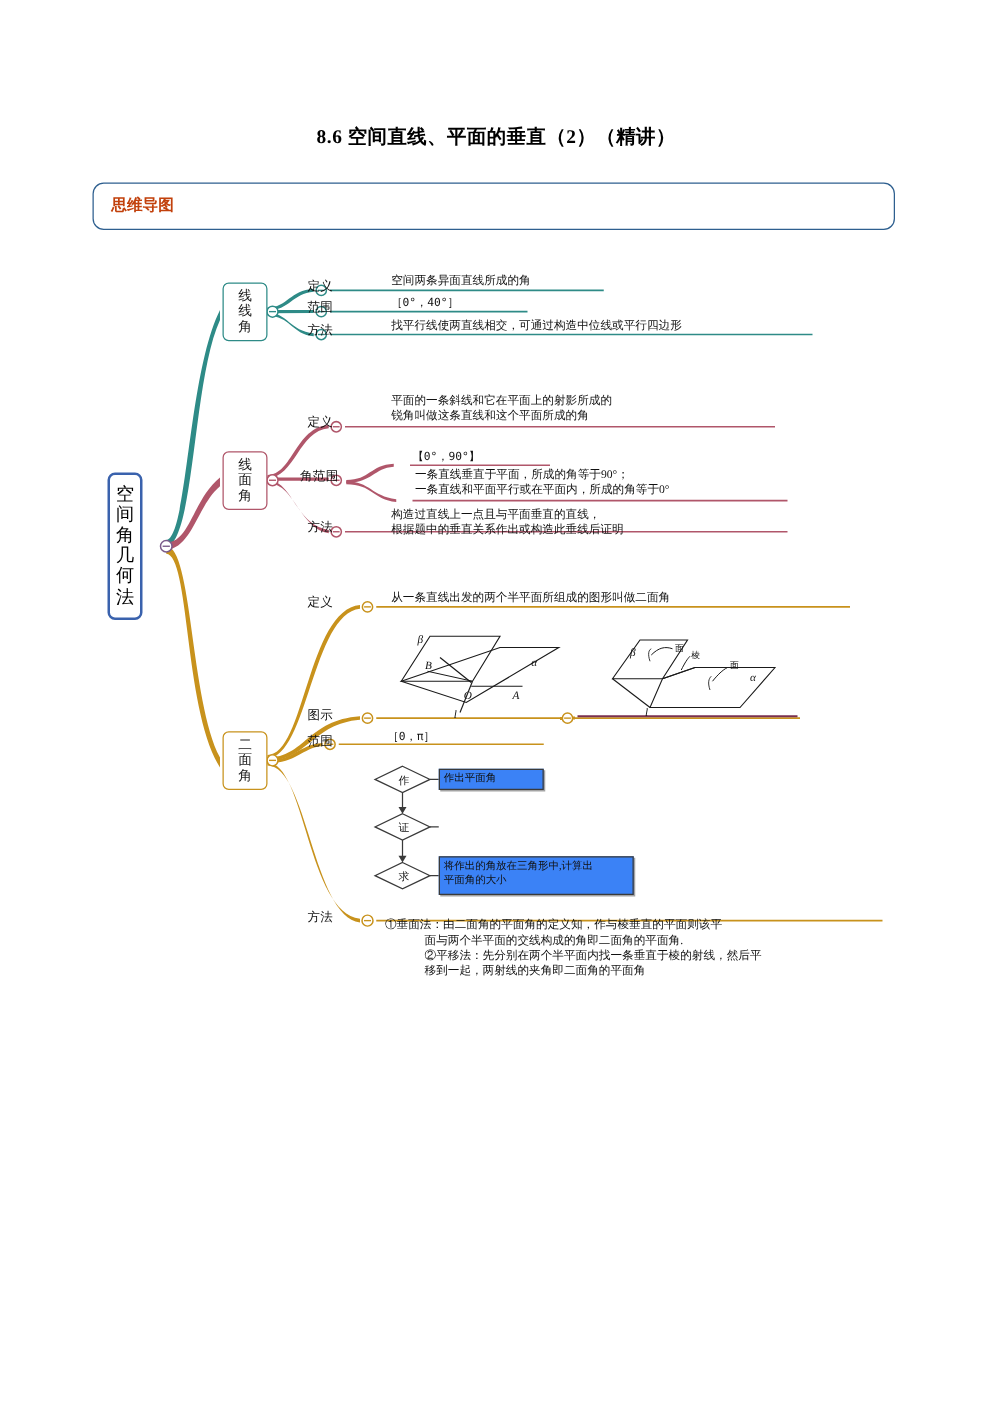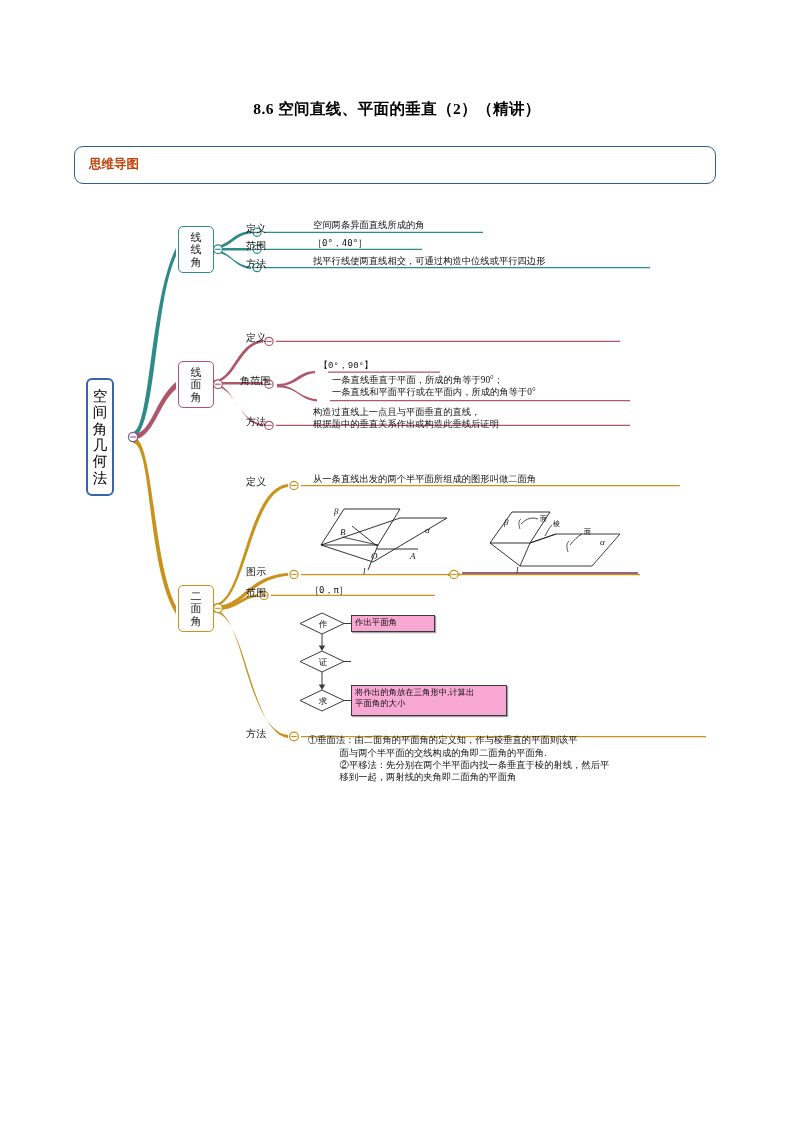--- a/index.html
+++ b/index.html
@@ -109,21 +109,21 @@
   }
   .hang {
     display: block;
     padding-left: 3.4em;
     text-indent: -3.4em;
   }
   .fc-box {
     position: absolute;
     box-sizing: border-box;
     border: 1px solid #3a3a3a;
-    background: #f9a8d4;
+    background: #3b82f6;
     font-size: 8.4px;
     line-height: 1.25;
     color: #111;
     padding: 2px 3px;
     box-shadow: 1.2px 1.2px 0 rgba(90,90,90,0.55);
     white-space: pre-line;
   }
   .fc-diamond-label {
     position: absolute;
     font-size: 8.6px;
@@ -361,23 +361,25 @@
   <div class="lbl" style="left:246px; top:222px;">定义</div>
   <div class="content" style="left:313px; top:219px;">空间两条异面直线所成的角</div>
 
   <div class="lbl" style="left:246px; top:239px;">范围</div>
   <div class="content mono" style="left:313px; top:238px;">［0°，40°］</div>
 
   <div class="lbl" style="left:246px; top:257px;">方法</div>
   <div class="content" style="left:313px; top:255px;">找平行线使两直线相交，可通过构造中位线或平行四边形</div>
 
   <div class="lbl" style="left:246px; top:331px;">定义</div>
+  <div class="content" style="left:313px; top:315px;">平面的一条斜线和它在平面上的射影所成的
+锐角叫做这条直线和这个平面所成的角</div>
 
   <div class="lbl" style="left:240px; top:374px;">角范围</div>
-  <div class="content mono" style="left:319px; top:361px;font-family:Liberation Mono, monospace;">【0°，90°】</div>
+  <div class="content mono" style="left:330px; top:361px;">【0°，90°】</div>
   <div class="content" style="left:332px; top:374px;">一条直线垂直于平面，所成的角等于90°；
 一条直线和平面平行或在平面内，所成的角等于0°</div>
 
   <div class="lbl" style="left:246px; top:415px;">方法</div>
   <div class="content" style="left:313px; top:406px;">构造过直线上一点且与平面垂直的直线，
 根据题中的垂直关系作出或构造此垂线后证明</div>
 
   <div class="lbl" style="left:246px; top:475px;">定义</div>
   <div class="content" style="left:313px; top:473px;">从一条直线出发的两个半平面所组成的图形叫做二面角</div>
 

